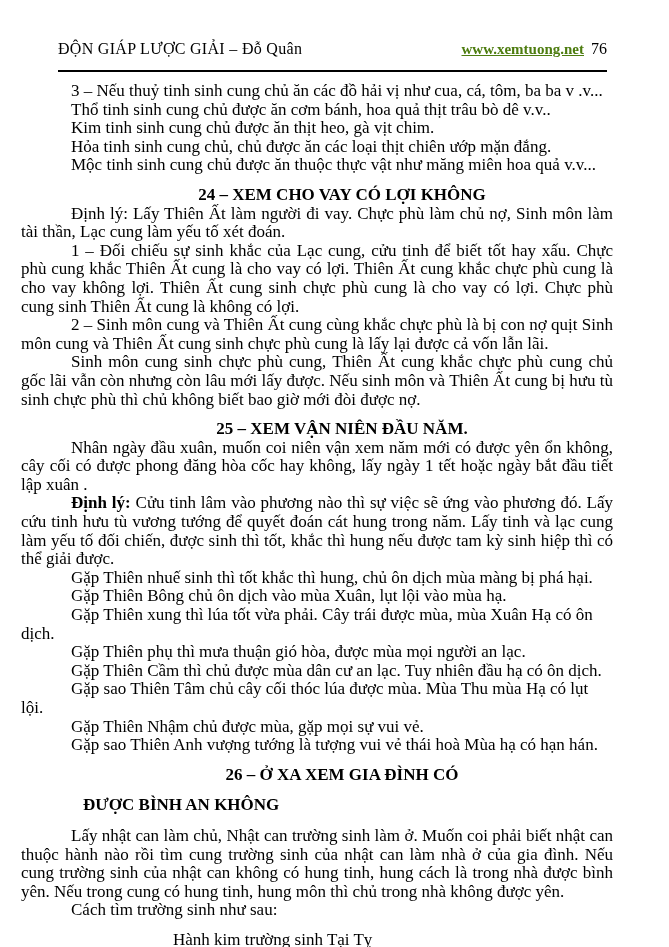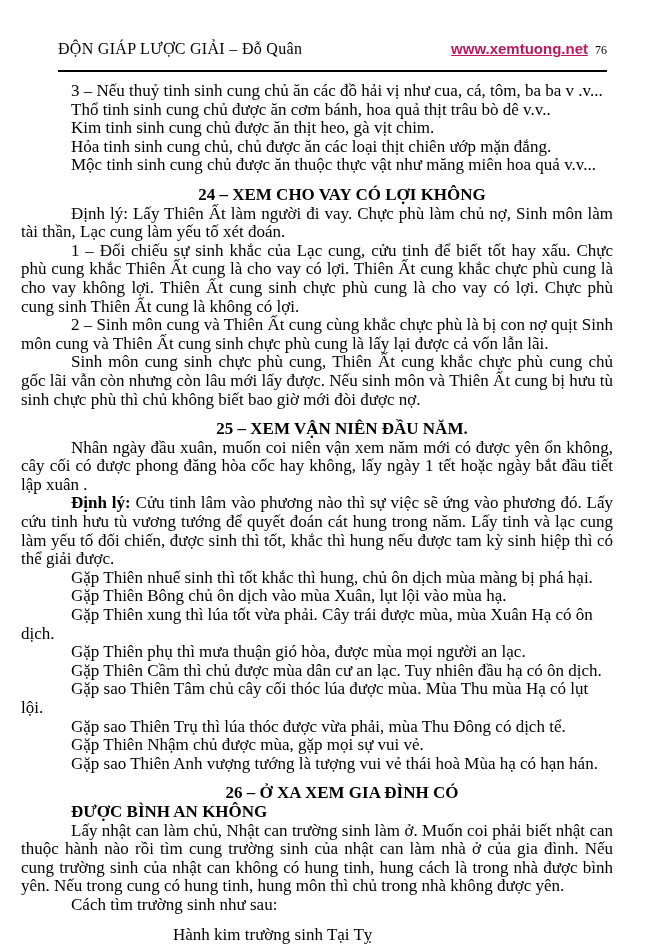--- a/index.html
+++ b/index.html
@@ -13,48 +13,48 @@
   .header {
     position:absolute; left:58px; top:40px; width:549px;
     display:flex; justify-content:space-between; align-items:baseline;
   }
   .header-title { font-size:16px; letter-spacing:0.3px; white-space:nowrap; }
   .header-right { display:flex; align-items:baseline; gap:7px; }
   .header-link {
     font-family:"Liberation Sans", sans-serif; font-weight:bold;
     font-size:15px; color:#0000ff; text-decoration:underline; cursor:pointer;
   }
-  .page-number { font-size:12px; }
+  .page-number { font-size:16px; }
   .header-rule { position:absolute; left:58px; top:70px; width:549px; height:2px; background:#000; }
 
   
   .content {
     position:absolute; left:21px; top:82px; width:592px;
     font-size:17px; line-height:18.6px;
   }
   .p      { margin:0; text-align:justify; text-indent:50px; }
   .line   { margin:0; text-indent:50px; }
   .heading { margin:11px 0 0 0; font-weight:bold; text-indent:50px;text-align:center; }
-  .heading-cont { margin:0; font-weight:bold; text-indent:50px; }
+  .heading-cont { margin:12px; font-weight:bold; text-indent:50px; }
   .b { font-weight:bold; }
 
   
   .ts-row1 { margin:11px; padding-left:141px; }
   .ts-row  { margin:0; padding-left:184px; display:flex; }
   .ts-col1 { display:inline-block; width:126px; }
 </style>
 </head>
 <body>
 
 <div class="page">
 
   <div class="header">
     <span class="header-title">ĐỘN GIÁP LƯỢC GIẢI – Đỗ Quân</span>
     <span class="header-right">
-      <a class="header-link" style="color: #be185d;">www.xemtuong.net</a>
+      <a class="header-link" style="color: #4d7c0f; font-family: Liberation Serif, serif;">www.xemtuong.net</a>
       <span class="page-number">76</span>
     </span>
   </div>
   <div class="header-rule"></div>
 
   <div class="content">
 
     <p class="line">3 – Nếu thuỷ tinh sinh cung chủ ăn các đồ hải vị như cua, cá, tôm, ba ba v .v...</p>
     <p class="line">Thổ tinh sinh cung  chủ được ăn cơm bánh, hoa quả thịt trâu bò dê v.v..</p>
     <p class="line">Kim tinh sinh cung chủ được ăn thịt heo, gà vịt chim.</p>
@@ -69,21 +69,20 @@
 
     <p class="heading">25 – XEM VẬN NIÊN ĐẦU NĂM.</p>
     <p class="p">Nhân ngày đầu xuân, muốn coi niên vận xem năm mới có được yên ổn không, cây cối có được phong đăng hòa cốc hay không,  lấy ngày 1 tết hoặc ngày bắt đầu tiết lập xuân .</p>
     <p class="p"><span class="b">Định lý:</span><span>  Cửu tinh lâm vào phương nào thì sự việc sẽ ứng vào phương đó. Lấy cứu tinh hưu tù vương tướng để quyết đoán cát hung trong năm. Lấy tinh và lạc cung làm yếu tố đối chiến, được sinh thì tốt, khắc thì hung nếu được tam kỳ sinh hiệp thì có thể giải được.</span></p>
     <p class="line">Gặp Thiên nhuế sinh thì tốt khắc thì hung, chủ ôn dịch mùa màng bị phá hại.</p>
     <p class="line">Gặp Thiên Bông chủ ôn dịch vào mùa Xuân, lụt lội vào mùa hạ.</p>
     <p class="line">Gặp Thiên xung thì lúa tốt vừa phải. Cây trái được mùa, mùa Xuân Hạ có ôn  dịch.</p>
     <p class="line">Gặp Thiên phụ thì mưa thuận gió hòa, được mùa mọi người an lạc.</p>
     <p class="line">Gặp Thiên Cầm thì chủ được mùa dân cư an lạc. Tuy nhiên đầu hạ có ôn dịch.</p>
     <p class="line">Gặp sao Thiên Tâm chủ cây cối thóc lúa được mùa. Mùa Thu mùa Hạ có lụt lội.</p>
-    <p class="line">Gặp sao Thiên Trụ thì lúa thóc được vừa phải, mùa Thu Đông có dịch tể.</p>
     <p class="line">Gặp Thiên Nhậm chủ được mùa, gặp mọi sự vui vẻ.</p>
     <p class="line">Gặp sao Thiên Anh vượng tướng là tượng vui vẻ thái hoà  Mùa hạ có hạn hán.</p>
 
     <p class="heading">26 – Ở XA XEM GIA ĐÌNH CÓ</p>
     <p class="heading-cont">ĐƯỢC BÌNH AN  KHÔNG</p>
     <p class="p">Lấy nhật can làm chủ, Nhật can trường sinh làm ở. Muốn coi phải biết nhật can thuộc hành nào rồi tìm cung trường sinh của nhật can làm nhà ở của gia đình. Nếu cung trường sinh của nhật can không có hung tinh, hung cách là trong nhà được bình yên. Nếu trong cung có hung tinh, hung môn thì chủ trong nhà không được yên.</p>
     <p class="line">Cách tìm trường sinh như sau:</p>
 
     <p class="ts-row1">Hành  kim trường sinh Tại Tỵ</p>
     <p class="ts-row">

